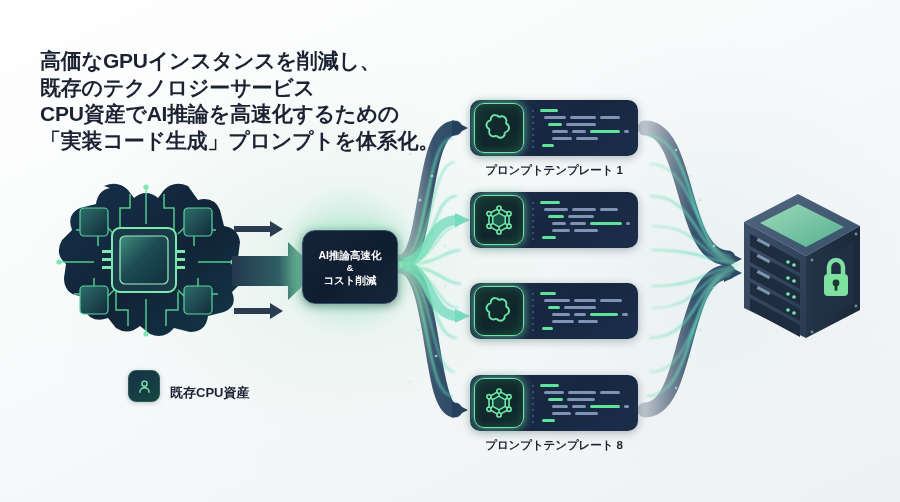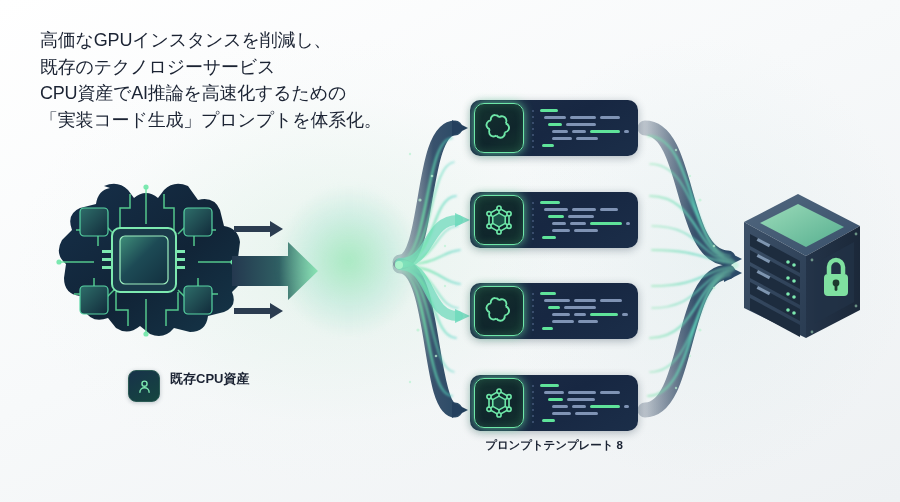--- a/index.html
+++ b/index.html
@@ -11,31 +11,31 @@
   #stage{
     position:relative;width:900px;height:502px;
     background:
       radial-gradient(ellipse 420px 300px at 330px 260px, rgba(190,230,205,.30) 0%, rgba(235,245,240,.10) 55%, rgba(255,255,255,0) 75%),
       radial-gradient(ellipse 300px 320px at 700px 260px, rgba(200,225,225,.22) 0%, rgba(255,255,255,0) 70%),
       linear-gradient(155deg,#ffffff 0%,#f7f9fa 45%,#eef1f3 100%);
   }
 
   
   .headline{
-    position:absolute;left:40px;top:27px;width:430px;
-    color:#1b2333;font-weight:400;font-size:18px;line-height:26.5px;
+    position:absolute;left:40px;top:48px;width:430px;
+    color:#1b2333;font-weight:700;font-size:21px;line-height:26.5px;
     letter-spacing:-0.2px;z-index:40;white-space:pre-line;
   }
 
   
   .cpu-wrap{position:absolute;left:46px;top:178px;width:200px;height:165px;}
   .cpu-wrap svg{display:block;width:200px;height:165px;}
 
   
-  .legend{position:absolute;left:88px;top:370px;display:flex;align-items:flex-start;gap:10px;padding-left:40px;}
+  .legend{position:absolute;left:88px;top:370px;display:flex;align-items:flex-end;gap:10px;padding-left:40px;}
   .legend-chip{
     width:30px;height:30px;border-radius:8px;
     background:linear-gradient(150deg,#17324a 0%,#15463f 100%);
     border:1px solid #2c5b55;display:flex;align-items:center;justify-content:center;
     box-shadow:0 1px 4px rgba(20,40,60,.25);
   }
   .legend-label{font-size:13px;font-weight:700;color:#1b2333;}
 
   
   .arrows-left{position:absolute;left:232px;top:212px;width:110px;height:118px;}
@@ -201,20 +201,25 @@
       </defs>
       <g fill="#2b3c50">
         <path d="M2 14 h36 v-5 l13 8 -13 8 v-5 h-36z"></path>
         <path d="M2 96 h36 v-5 l13 8 -13 8 v-5 h-36z"></path>
       </g>
       <path d="M0 44 h56 v-14 l30 29 -30 29 v-14 h-56z" fill="url(#bigArrow)"></path>
     </svg>
   </div>
 
   <div class="core-glow"></div>
+  <div class="core">
+    <span>AI推論高速化</span>
+    <span class="amp">&amp;</span>
+    <span>コスト削減</span>
+  </div>
 
   <svg class="flow" viewBox="0 0 900 502">
     <defs>
       <linearGradient id="fanG" x1="0" y1="0" x2="1" y2="0">
         <stop offset="0%" stop-color="#9ef0c0" stop-opacity=".15"></stop>
         <stop offset="45%" stop-color="#6ee7a8" stop-opacity=".95"></stop>
         <stop offset="100%" stop-color="#4fd1c5" stop-opacity=".55"></stop>
       </linearGradient>
       <linearGradient id="fanDark" x1="0" y1="0" x2="1" y2="0">
         <stop offset="0%" stop-color="#1e3350" stop-opacity=".25"></stop>
@@ -327,20 +332,21 @@
             <rect x="42" y="24" width="14" height="3" rx="1.5" fill="#7f93b4"></rect>
             <rect x="60" y="24" width="30" height="3" rx="1.5" fill="#5fe39a"></rect>
             <rect x="94" y="24" width="5" height="3" rx="1.5" fill="#7f93b4"></rect>
         <rect x="22" y="31" width="20" height="3" rx="1.5" fill="#7f93b4"></rect>
             <rect x="46" y="31" width="22" height="3" rx="1.5" fill="#7f93b4"></rect>
         <rect x="12" y="38" width="12" height="3" rx="1.5" fill="#5fe39a"></rect>
           </g>
       </svg>
     </span>
   </div>
+  <div class="card-label" style="top:163px">プロンプトテンプレート 1</div>
 
   <div class="card" style="top:192px">
     <span class="card-icon">
       <svg width="30" height="30" viewBox="0 0 24 24" fill="none" stroke="#6ee7a8" stroke-width="1.3">
         <path d="M12 6.5 L17 9.3 L17 14.7 L12 17.5 L7 14.7 L7 9.3 Z" fill="#2ea87f" fill-opacity=".35"></path>
         <path d="M12 2.5 L20 7 M12 2.5 L4 7 M20 7 L20 17 M4 7 L4 17 M4 17 L12 21.5 M20 17 L12 21.5"></path>
         <path d="M12 2.5 L12 6.5 M4 7 L7 9.3 M20 7 L17 9.3 M4 17 L7 14.7 M20 17 L17 14.7 M12 21.5 L12 17.5"></path>
         <circle cx="12" cy="2.5" r="1.7" fill="#0f2a2c"></circle>
           <circle cx="20" cy="7" r="1.7" fill="#0f2a2c"></circle>
           <circle cx="4" cy="7" r="1.7" fill="#0f2a2c"></circle>

